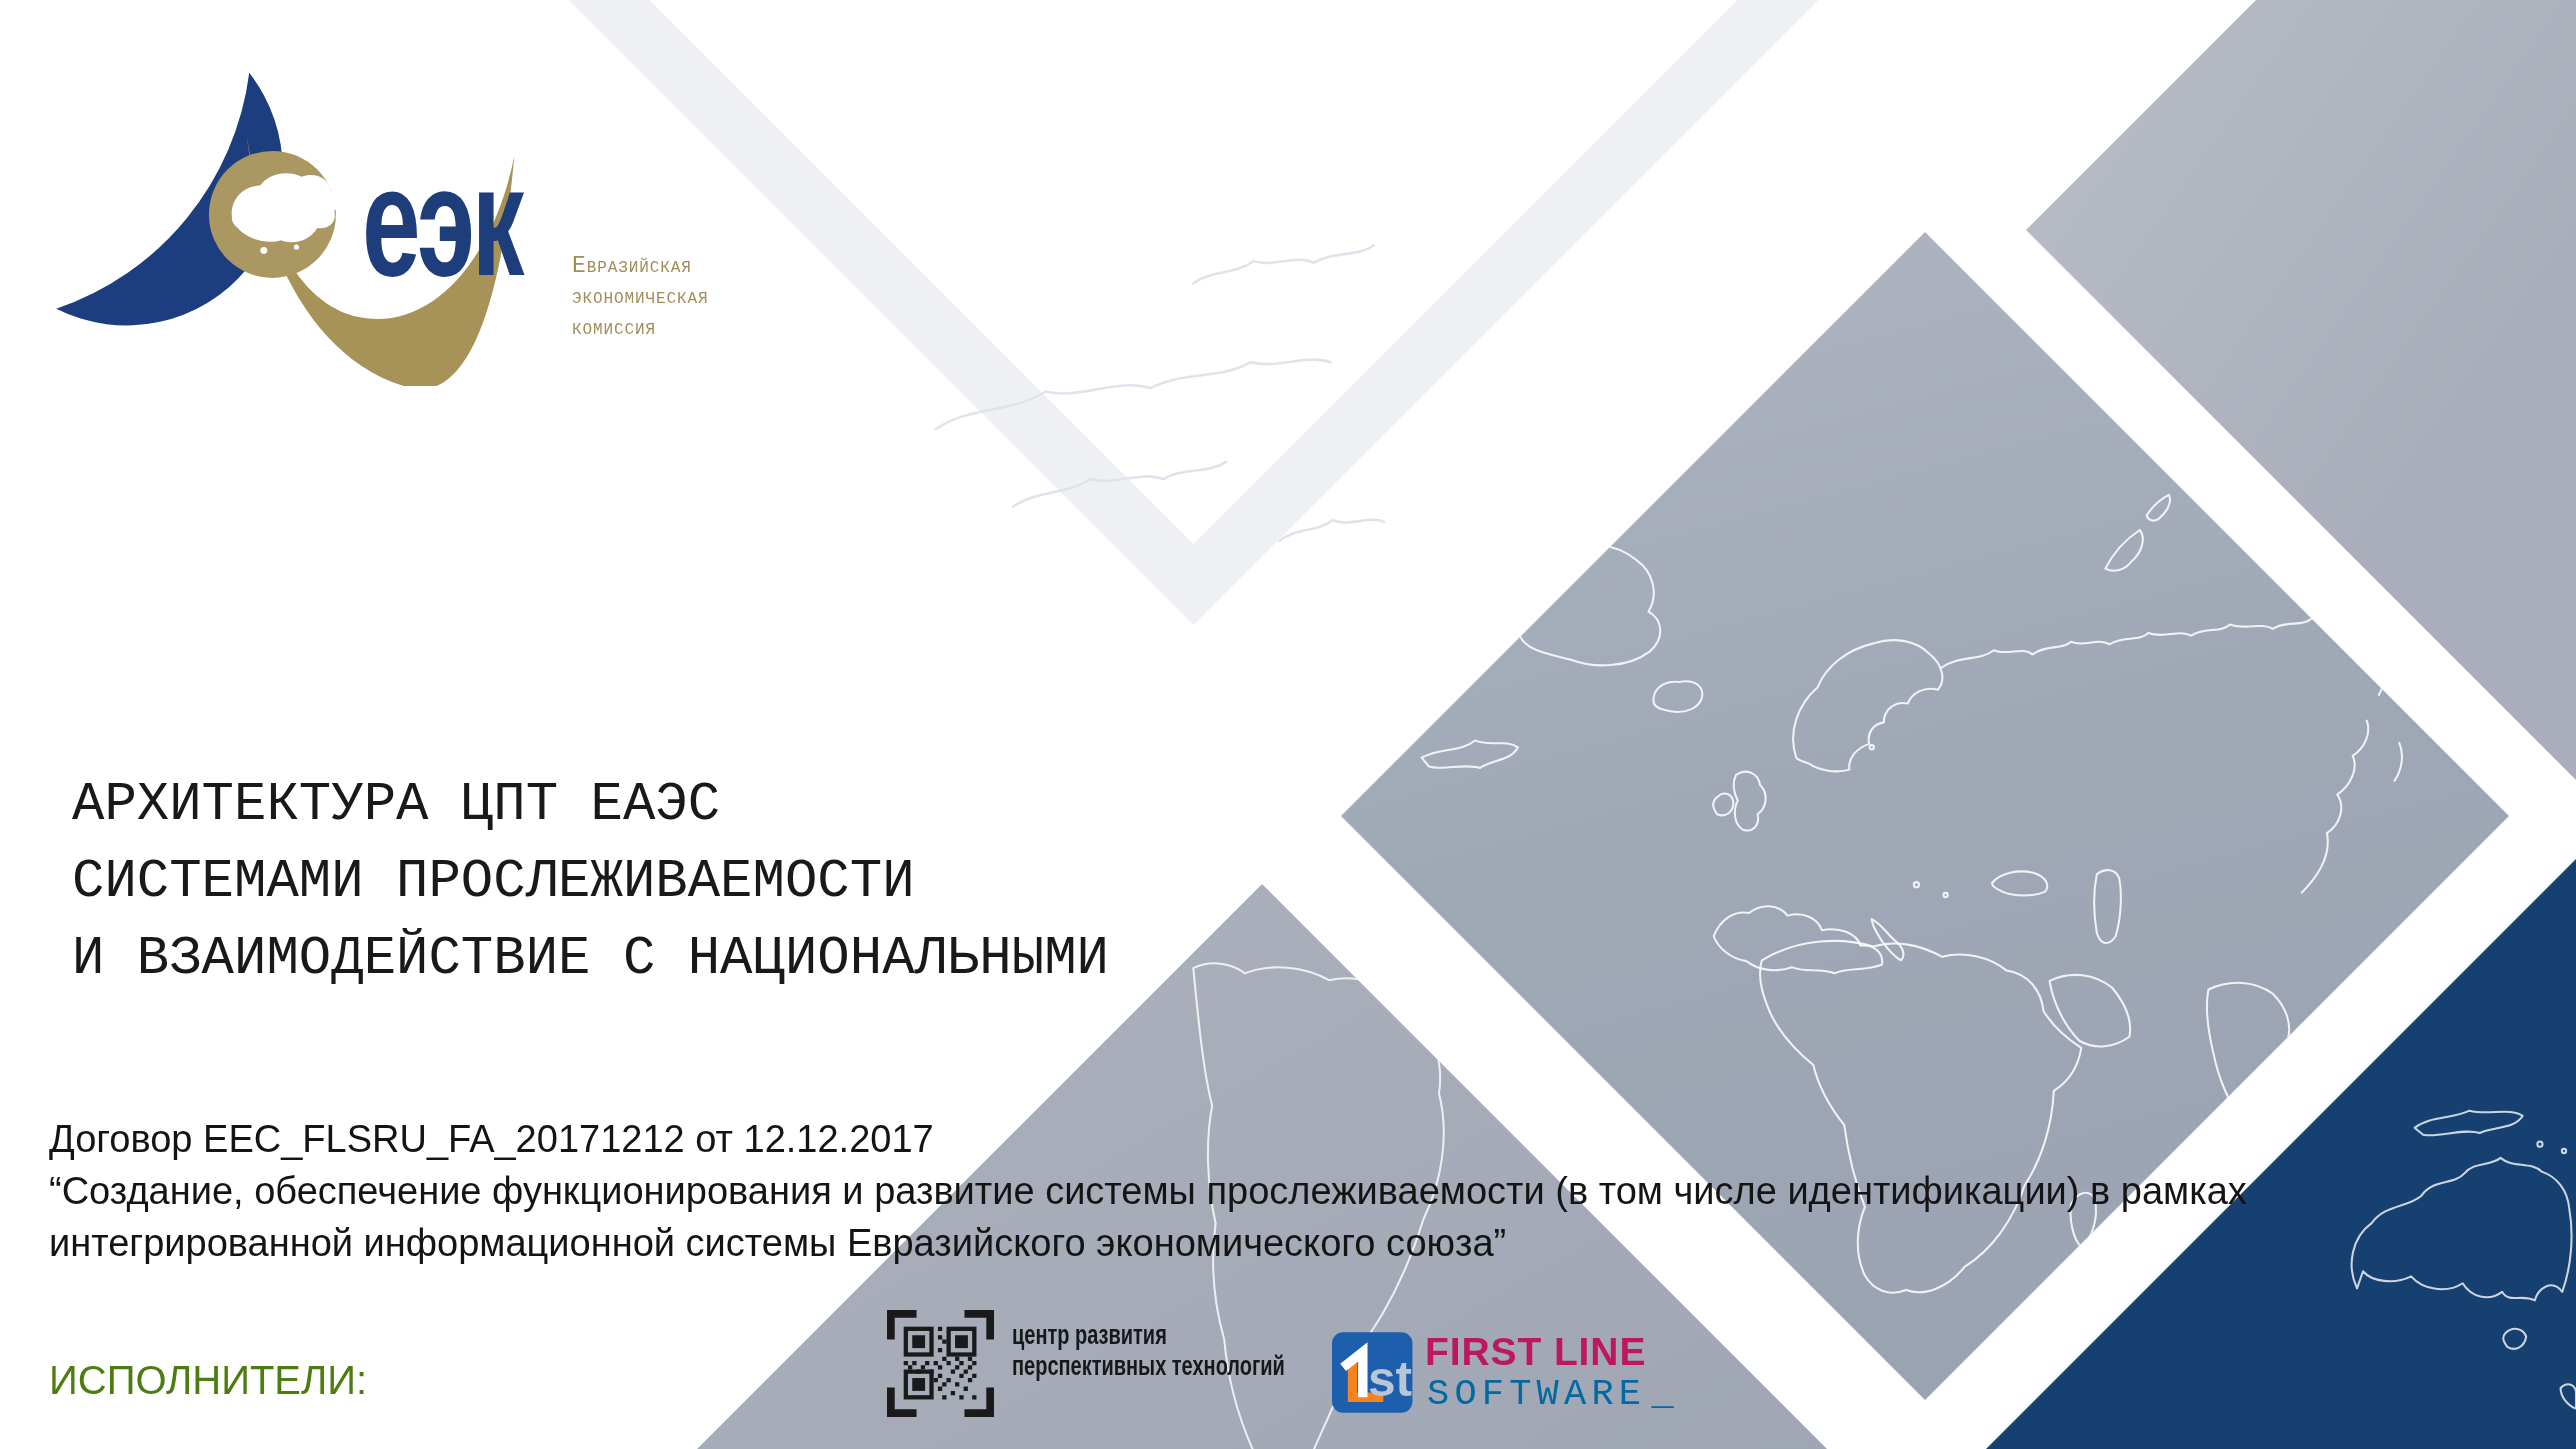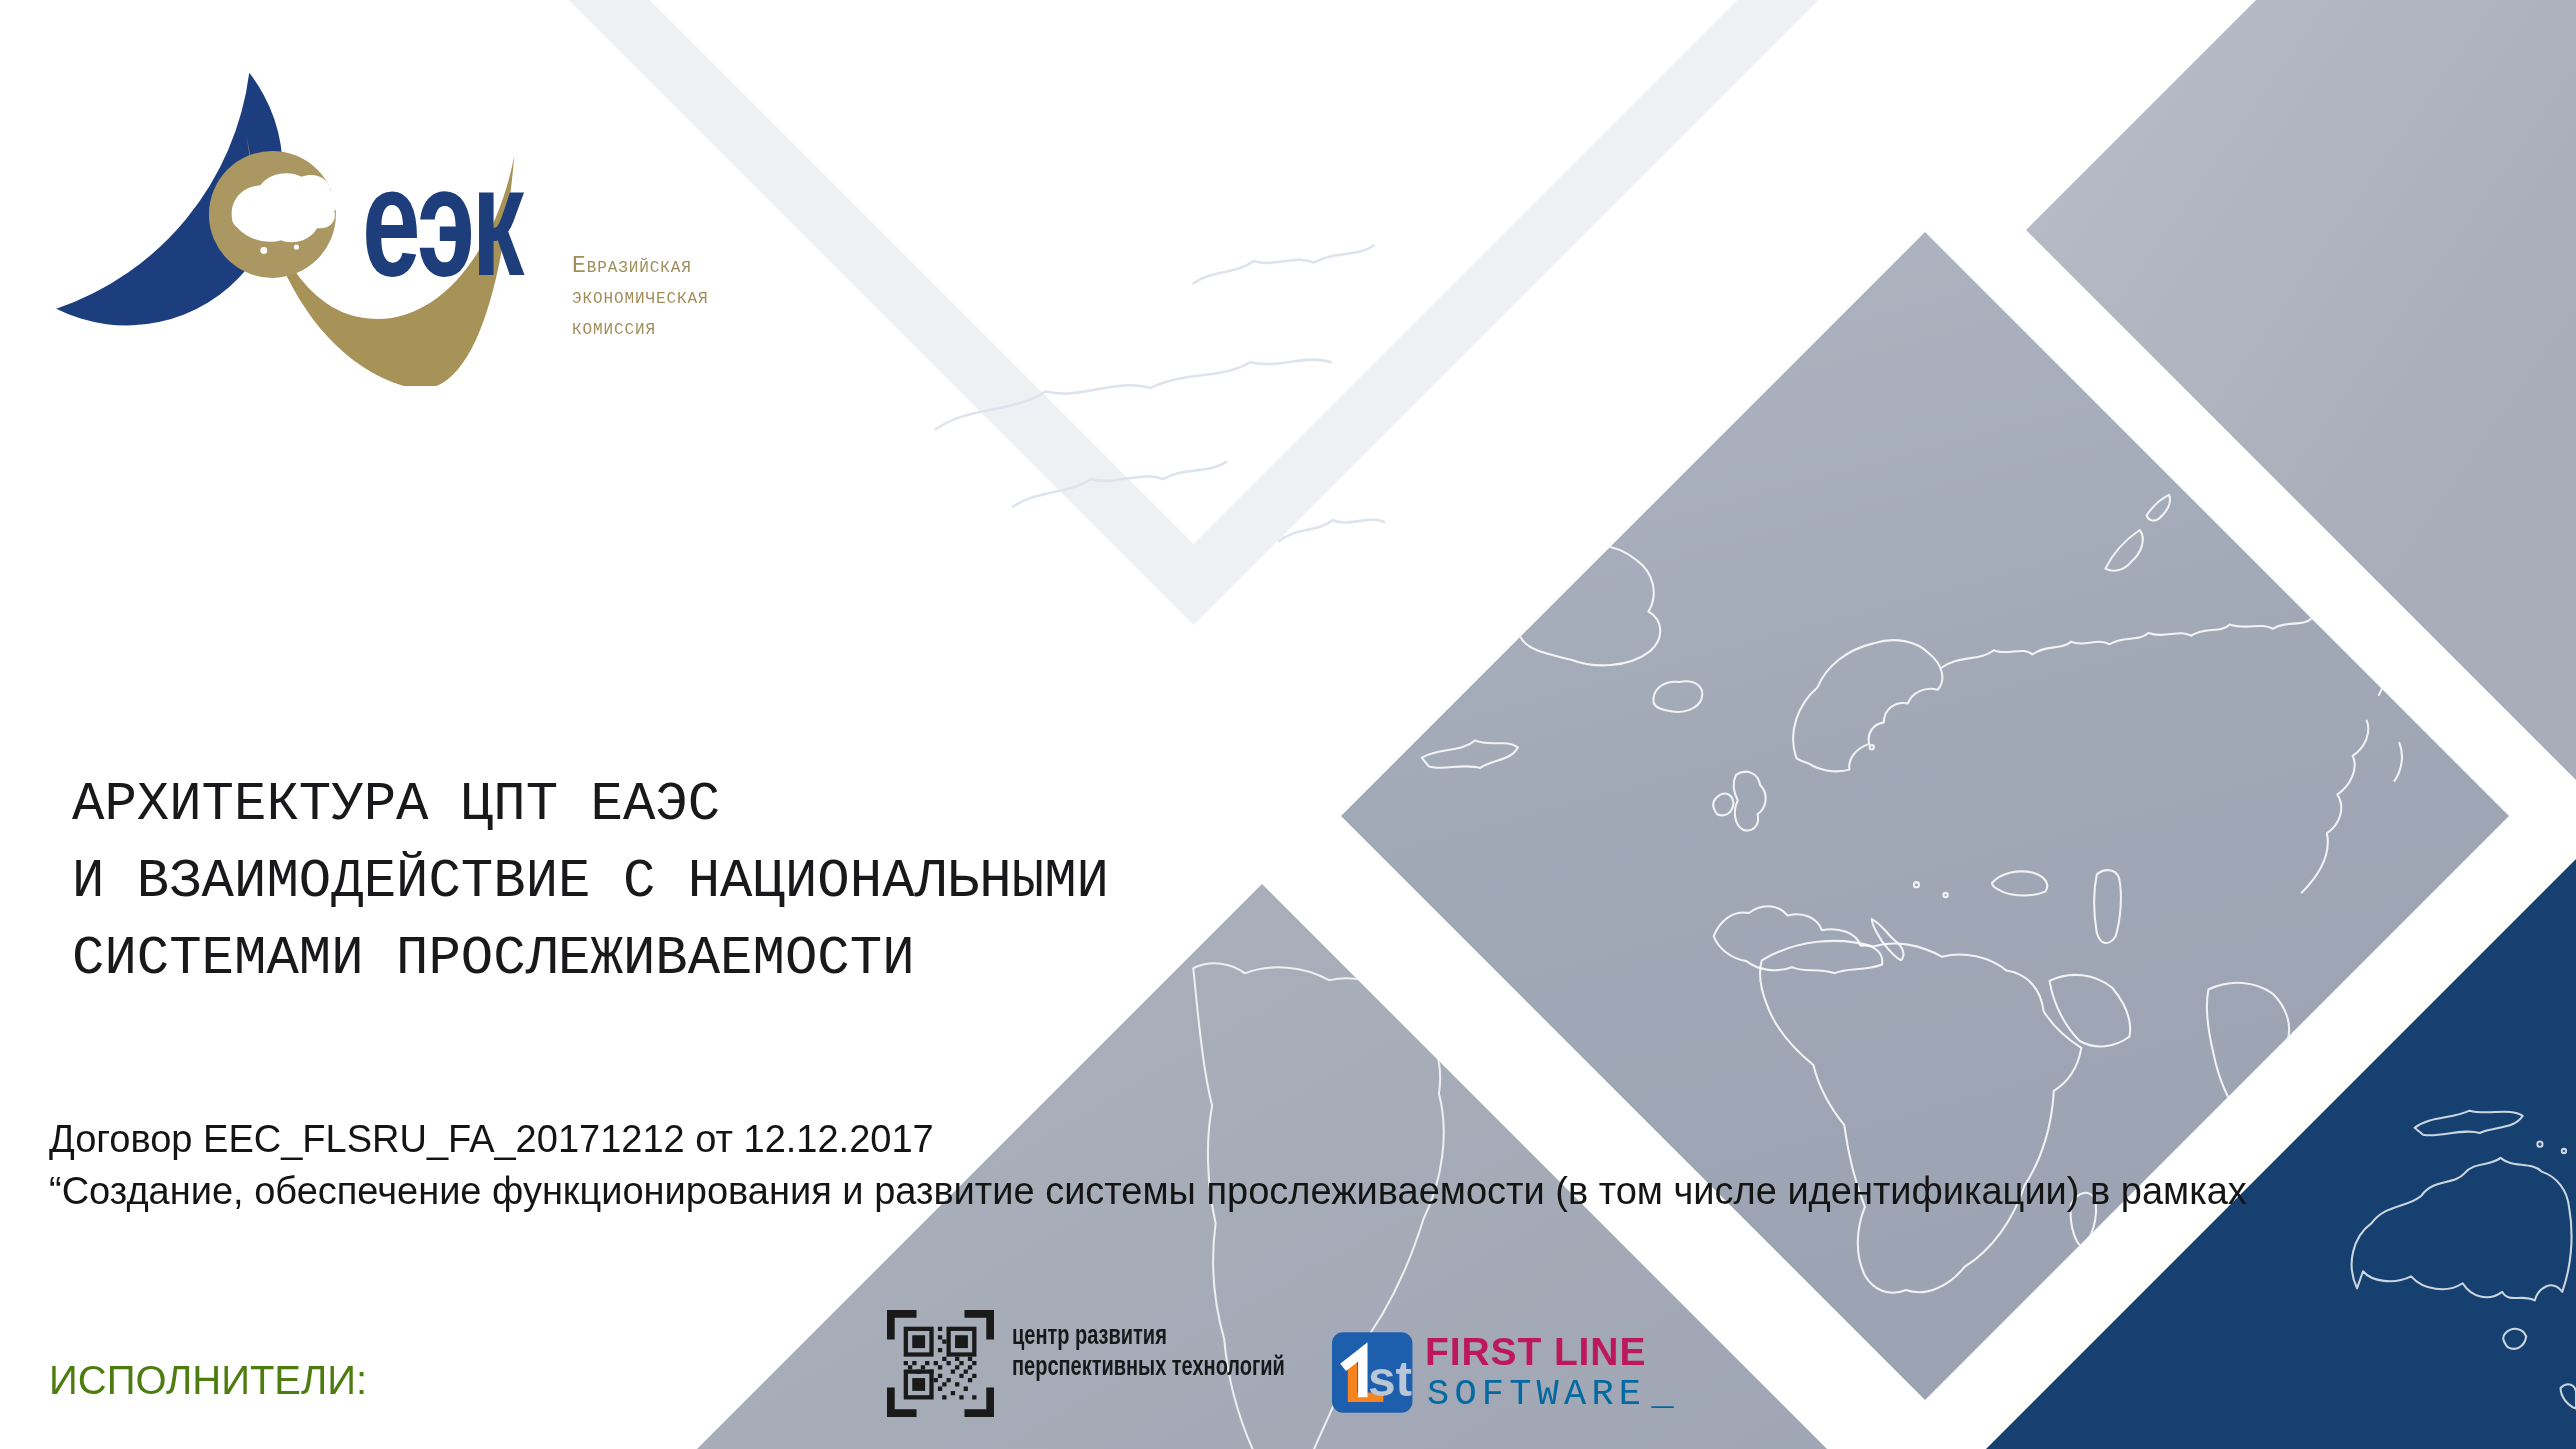--- a/index.html
+++ b/index.html
@@ -141,27 +141,28 @@
   </svg>
   <div class="abs eec-wordmark">еэк</div>
   <div class="abs eec-caption">
     <div>Евразийская</div>
     <div>экономическая</div>
     <div>комиссия</div>
   </div>
 
   <div class="abs subtitle">
     <div>АРХИТЕКТУРА ЦПТ ЕАЭС</div>
+    <div>СИСТЕМАМИ ПРОСЛЕЖИВАЕМОСТИ</div>
     <div>И ВЗАИМОДЕЙСТВИЕ С НАЦИОНАЛЬНЫМИ</div>
-    <div>СИСТЕМАМИ ПРОСЛЕЖИВАЕМОСТИ</div>
   </div>
 
   <div class="abs contract">
     <div>Договор EEC_FLSRU_FA_20171212 от 12.12.2017</div>
     <div>“Создание, обеспечение функционирования и развитие системы прослеживаемости (в том числе идентификации) в рамках</div>
+    <div>интегрированной информационной системы Евразийского экономического союза”</div>
   </div>
 
   <div class="abs executors">ИСПОЛНИТЕЛИ:</div>
 
   <svg class="abs qr-wrap" viewBox="0 0 132 132">
     <g stroke="#1a1a1a" stroke-width="9" fill="none">
       <path d="M8,38 V8 H38"></path>
       <path d="M94,8 H124 V38"></path>
       <path d="M124,94 V124 H94"></path>
       <path d="M38,124 H8 V94"></path>

